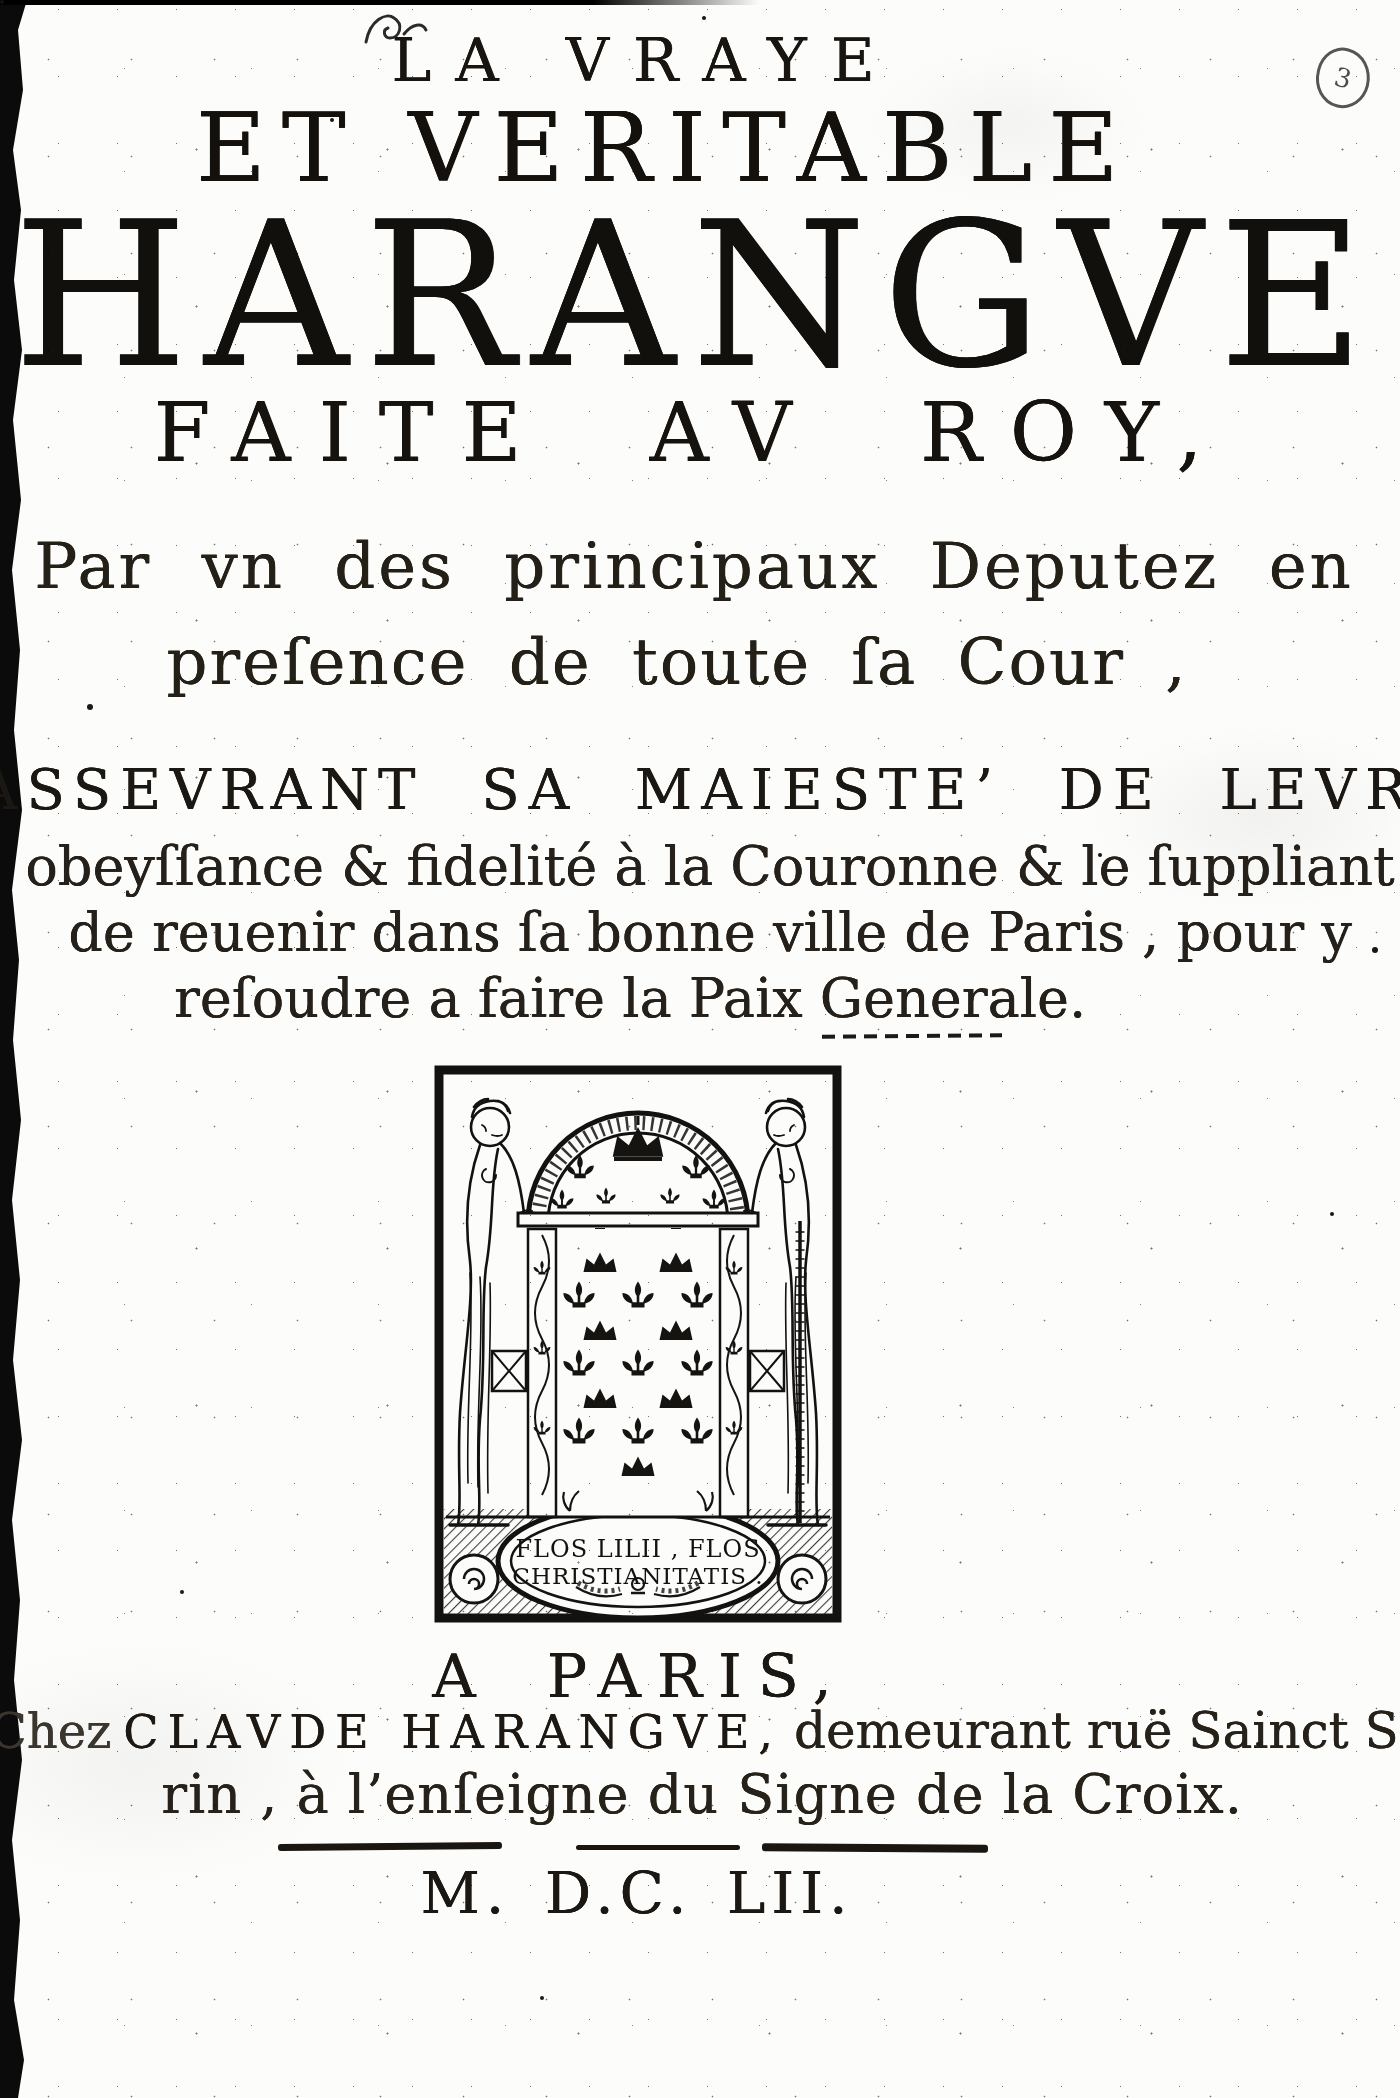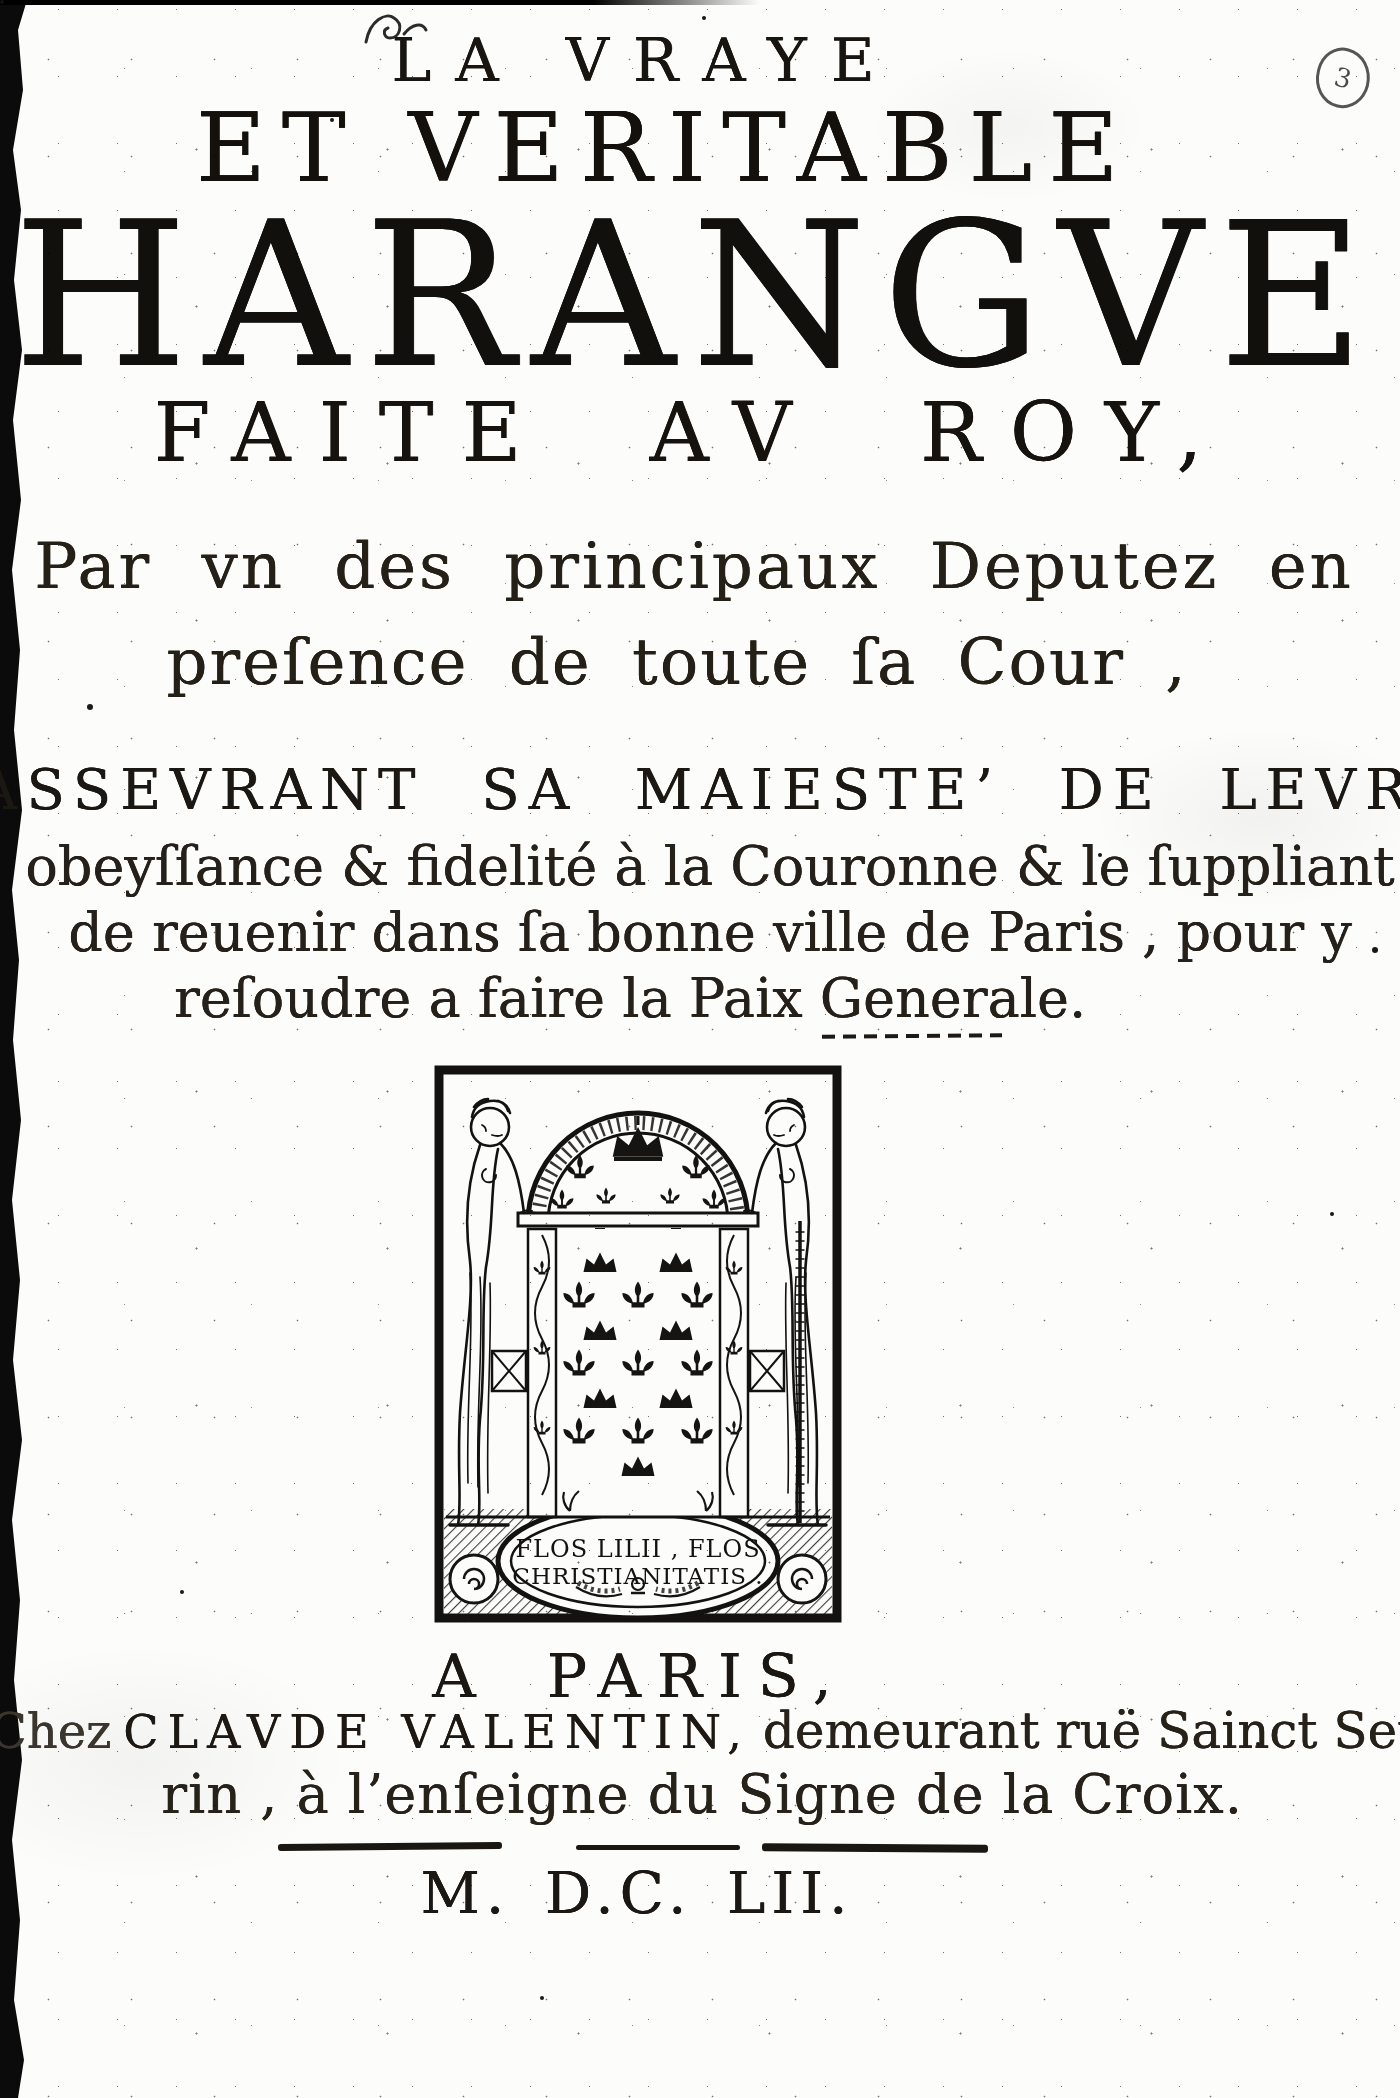--- a/index.html
+++ b/index.html
@@ -207,21 +207,21 @@
     </g>
     <use href="#figL" transform="translate(408,0) scale(-1,1)"></use>
     <g>
       <path d="M366,158 V460" stroke="#131210" stroke-width="3.5"></path>
       <path d="M366,168 V456" stroke="#131210" stroke-width="9" stroke-dasharray="2,7" opacity=".75"></path>
     </g>
     <line x1="12" y1="454" x2="396" y2="454" stroke="#131210" stroke-width="3"></line>
   </svg>
 
   <div class="l city">A PARIS,</div>
-  <div class="l pub"><span class="chez">Chez</span><span class="caps">CLAVDE VALENTIN,</span><span>demeurant ruë Sainct Seue-</span></div>
+  <div class="l pub"><span class="chez">Chez</span><span class="caps">CLAVDE HARANGVE,</span><span>demeurant ruë Sainct Seue-</span></div>
   <div class="l pub2">rin , à l’enſeigne du Signe de la Croix.</div>
 
   <div class="rule-seg rs1"></div>
   <div class="rule-seg rs2"></div>
   <div class="rule-seg rs3"></div>
 
   <div class="l date">M. D.C. LII.</div>
 
   <div class="specks"></div>
   <div class="noise"></div>

